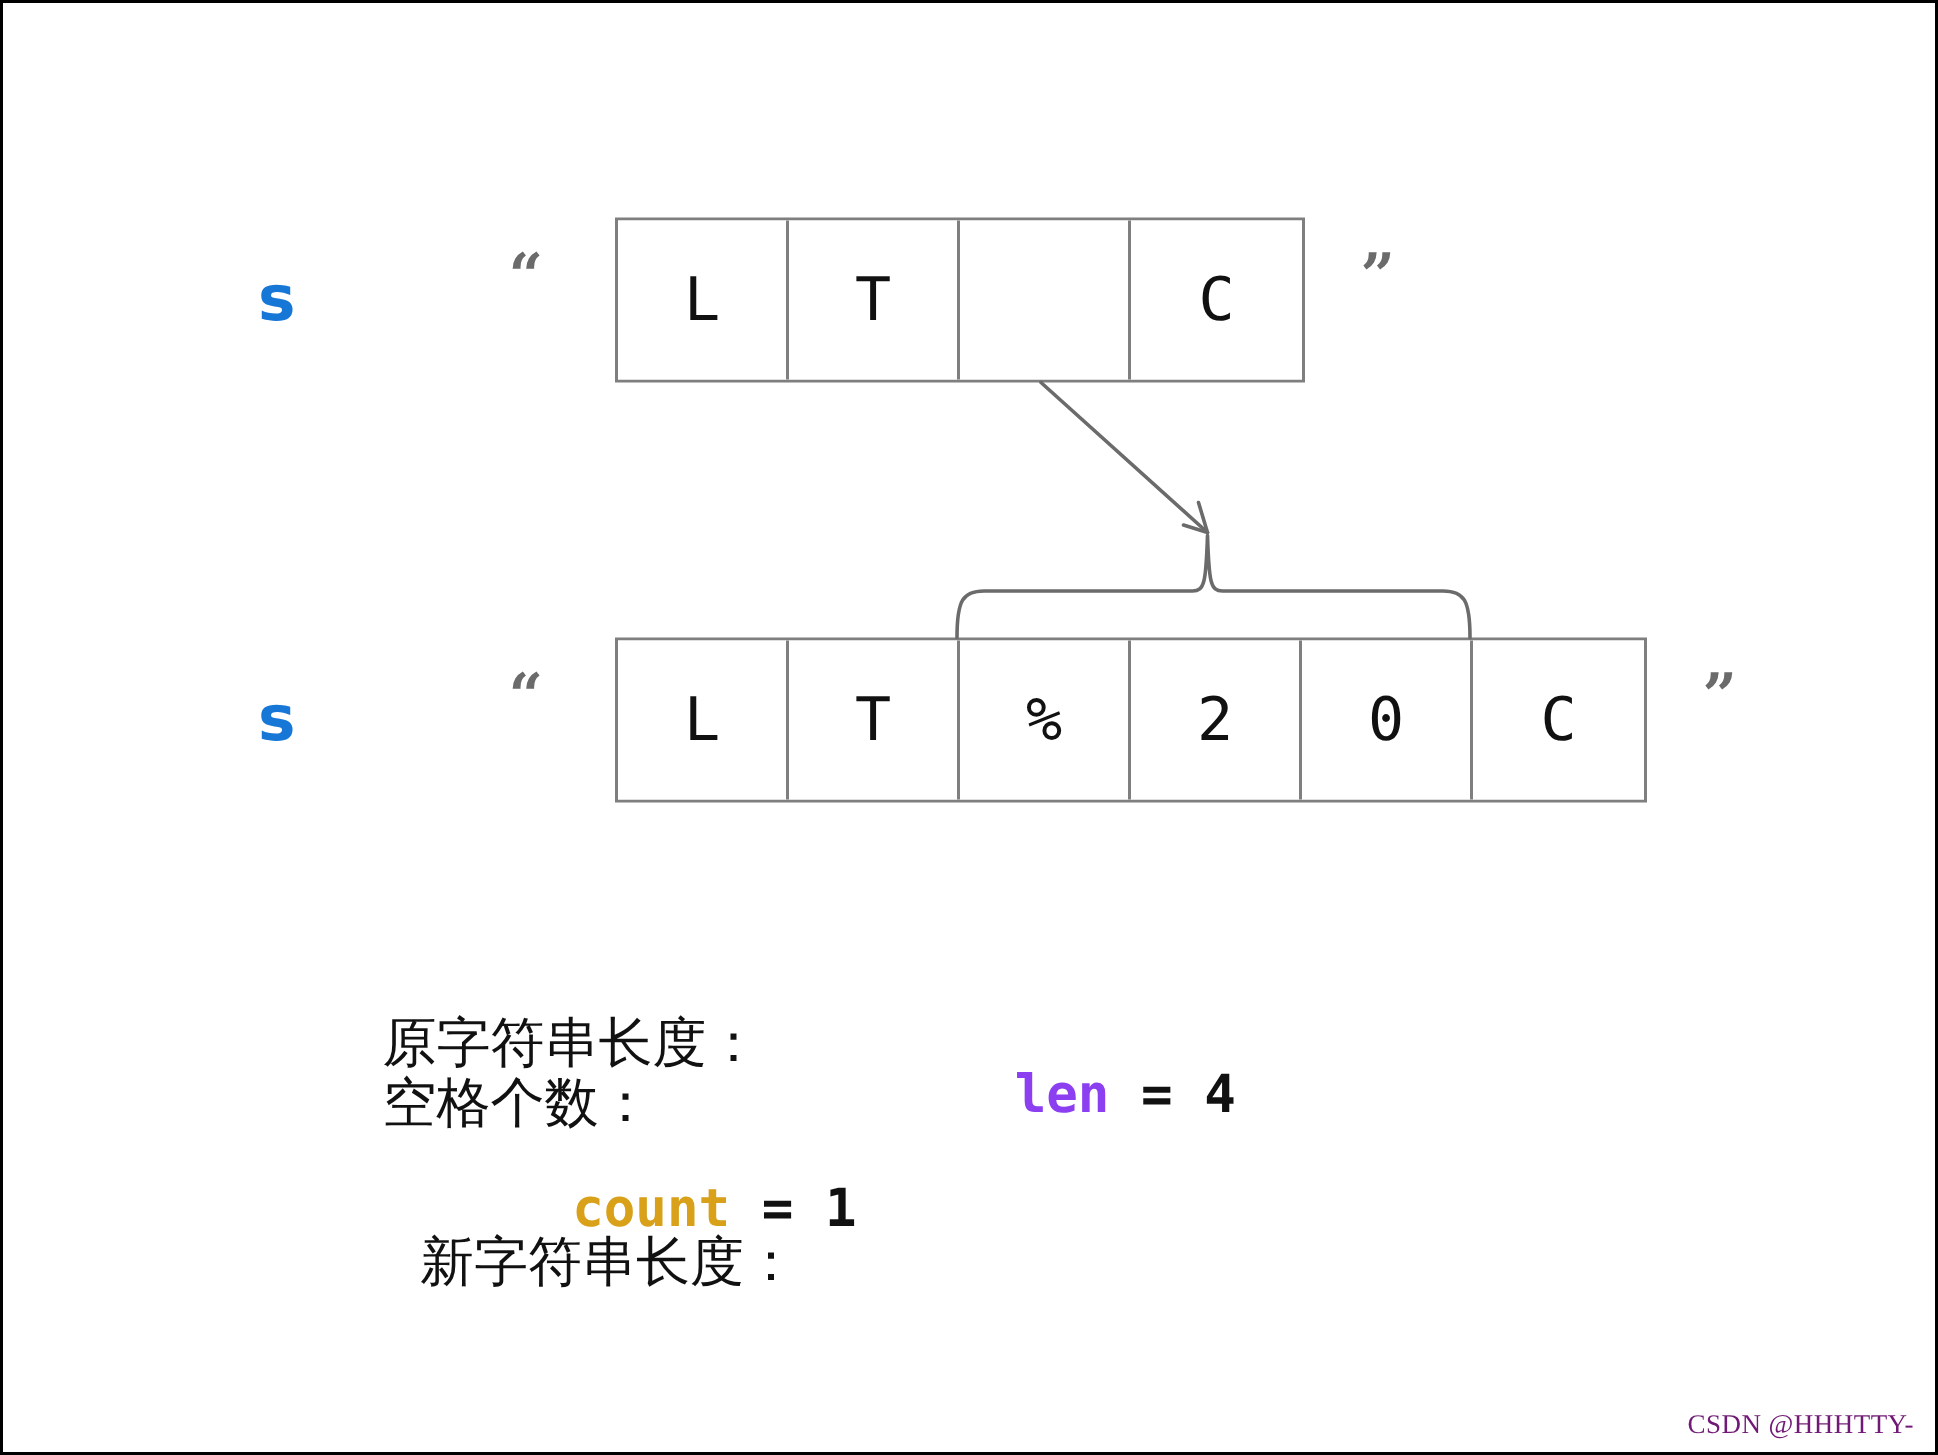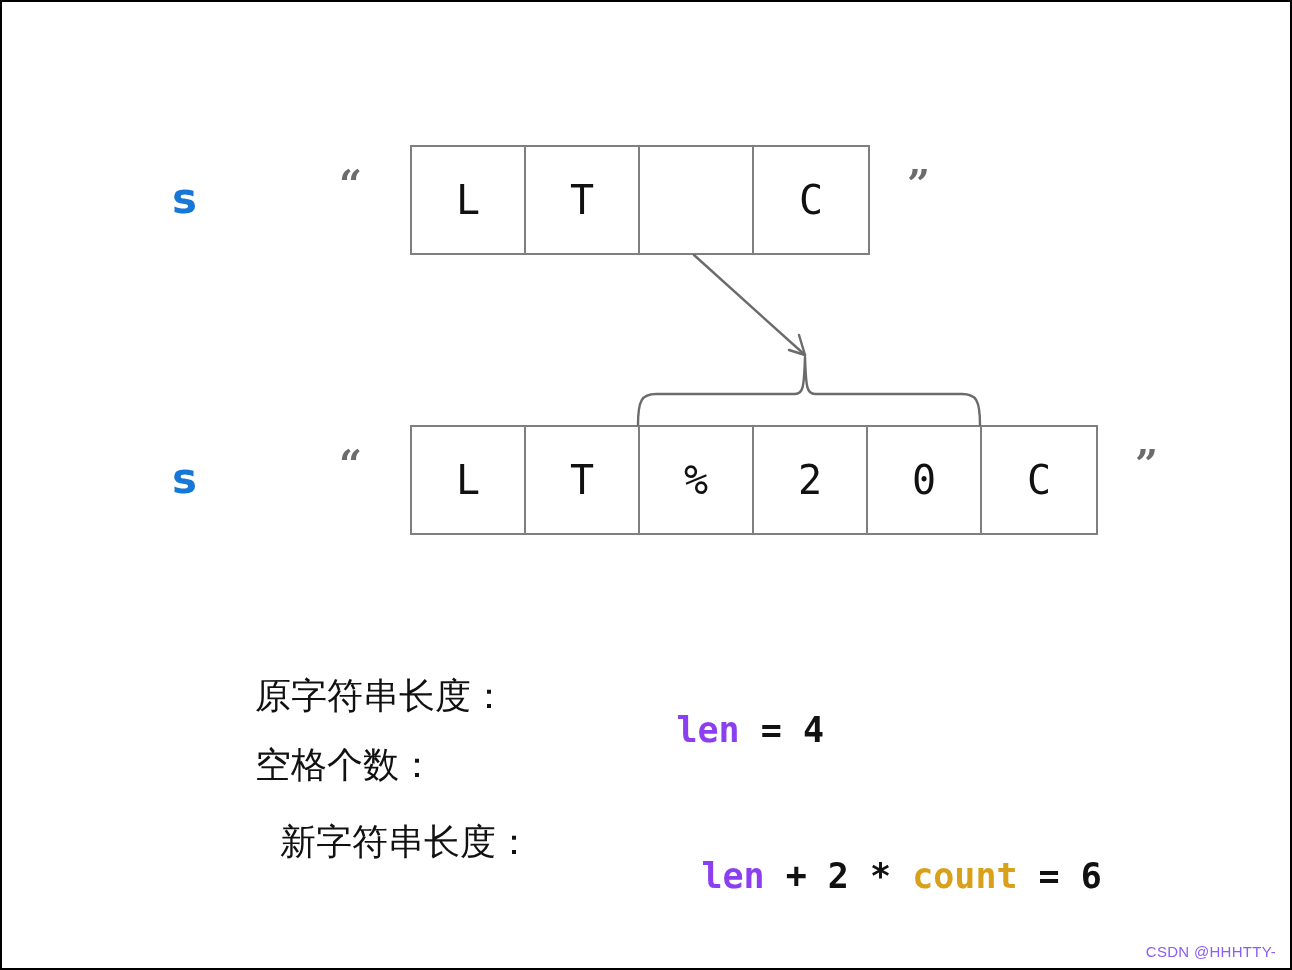--- a/index.html
+++ b/index.html
@@ -84,21 +84,21 @@
     position: absolute;
     display: flex;
     align-items: flex-start;
     white-space: pre;
     font-family: "DejaVu Sans", sans-serif;
     font-size: 36px;
     color: #111111;
     line-height: 1;
   }
   #eq-line-0 { left: 253px; top: 676px; }
-  #eq-line-1 { left: 253px; top: 745px; flex-direction: column; }
+  #eq-line-1 { left: 253px; top: 716px; flex-direction: column; }
   #eq-line-2 { left: 253px; top: 822px; margin-left: 25px; }
 
   .eq-cn {
     display: inline-block;
     width: 295px;
     font-family: "DejaVu Sans", sans-serif;
     font-size: 36px;
     color: #111111;
   }
   .eq-expr {
@@ -110,23 +110,23 @@
   }
   .tok-len   { color: #8b3ff0; font-weight: bold; }
   .tok-count { color: #d9a01a; font-weight: bold; }
   .tok-op    { color: #111111; font-weight: bold; }
 
   
   #watermark {
     position: absolute;
     right: 14px;
     bottom: 8px;
-    font-family: Liberation Sans, sans-serif;
-    font-size: 15px;
-    color: #8b5cf6;
+    font-family: Liberation Serif, serif;
+    font-size: 18px;
+    color: #701a75;
     letter-spacing: 0.3px;
   }
 </style>
 </head>
 <body>
 
 <div id="page">
 
   <div class="var-label" id="s-label-1">s</div>
 
@@ -175,24 +175,24 @@
 
   <div class="eq-line" id="eq-line-0">
     <span class="eq-cn">原字符串长度：</span>
     <span class="eq-expr">
       <span class="tok-len">len</span><span class="tok-op"> = </span><span class="tok-op">4</span>
     </span>
   </div>
 
   <div class="eq-line" id="eq-line-1">
     <span class="eq-cn">空格个数：</span>
+    <span class="eq-expr">
+      <span class="tok-count">count</span><span class="tok-op"> = </span><span class="tok-op">1</span>
+    </span>
   </div>
 
   <div class="eq-line" id="eq-line-2">
     <span class="eq-cn">新字符串长度：</span>
-    <span class="eq-expr">
-      <span class="tok-len">len</span><span class="tok-op"> + 2 * </span><span class="tok-count">count</span><span class="tok-op"> = </span><span class="tok-op">6</span>
-    </span>
   </div>
 
   <div id="watermark">CSDN @HHHTTY-</div>
 
 </div>
 
 </body></html>

